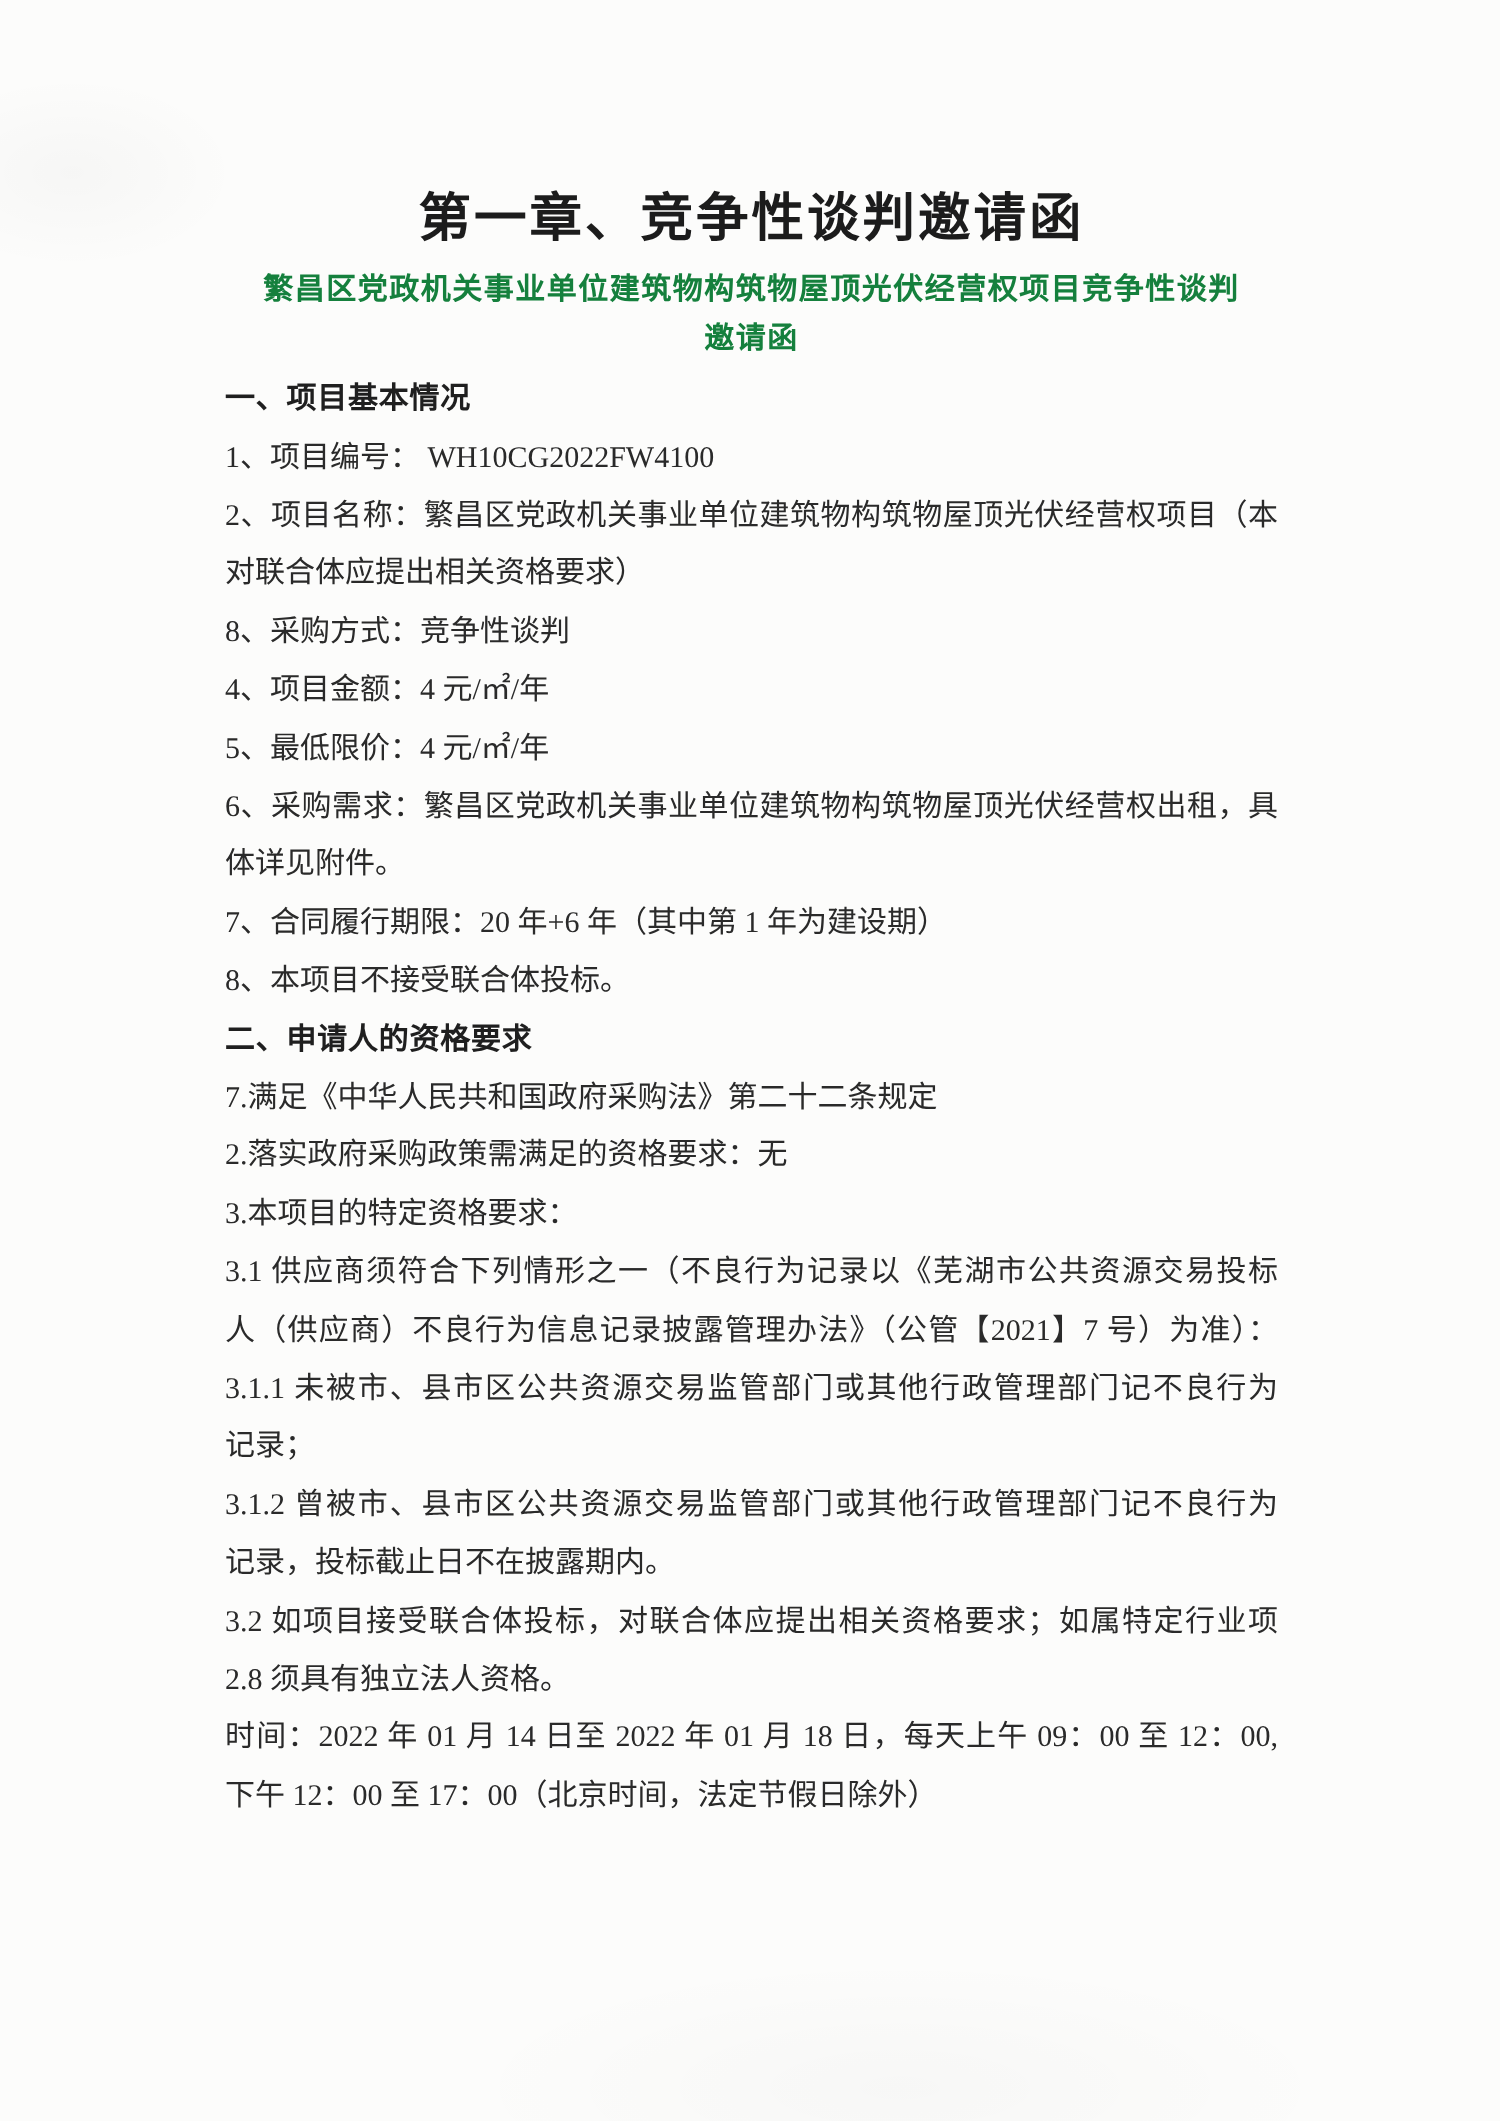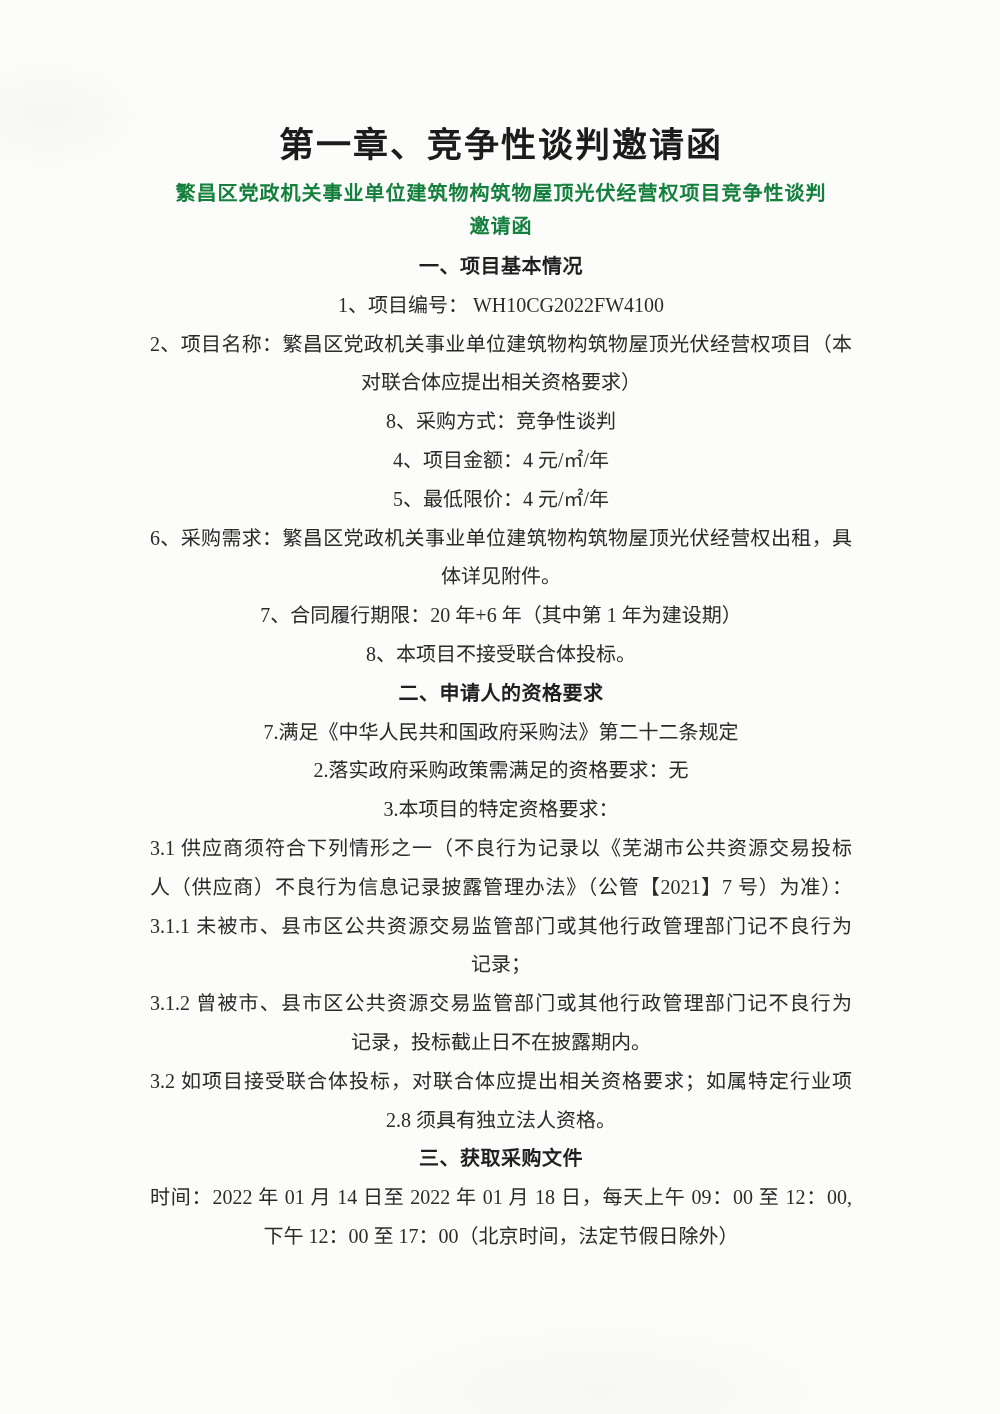--- a/index.html
+++ b/index.html
@@ -55,21 +55,21 @@
     text-align: center;
     letter-spacing: 1px;
     color: #15803d;
   }
   .doc-body {
     margin-top: 4px;
   }
   .line {
     font-size: 20px;
     line-height: 38.8px;
-    text-align: center;
+    text-align: left;
     color: #2a2a2a;
   }
   .line.heading {
     font-weight: bold;
     letter-spacing: 0.5px;
     color: #1f1f1f;
   }
   .line.justify {
     text-align: justify;
     text-align-last: justify;
@@ -107,18 +107,17 @@
         <div class="line">2.落实政府采购政策需满足的资格要求：无</div>
         <div class="line">3.本项目的特定资格要求：</div>
         <div class="line justify">3.1 供应商须符合下列情形之一（不良行为记录以《芜湖市公共资源交易投标</div>
         <div class="line justify">人（供应商）不良行为信息记录披露管理办法》（公管【2021】7 号）为准）：</div>
         <div class="line justify">3.1.1 未被市、县市区公共资源交易监管部门或其他行政管理部门记不良行为</div>
         <div class="line">记录；</div>
         <div class="line justify">3.1.2 曾被市、县市区公共资源交易监管部门或其他行政管理部门记不良行为</div>
         <div class="line">记录，投标截止日不在披露期内。</div>
         <div class="line justify">3.2 如项目接受联合体投标，对联合体应提出相关资格要求；如属特定行业项</div>
         <div class="line">2.8 须具有独立法人资格。</div>
-        <div class="line heading">三、获取采购文件</div>
         <div class="line justify">时间：2022 年 01 月 14 日至 2022 年 01 月 18 日，每天上午 09：00 至 12：00,</div>
         <div class="line">下午 12：00 至 17：00（北京时间，法定节假日除外）</div>
       </div>
   </div>
 </div>
 
 </body></html>

